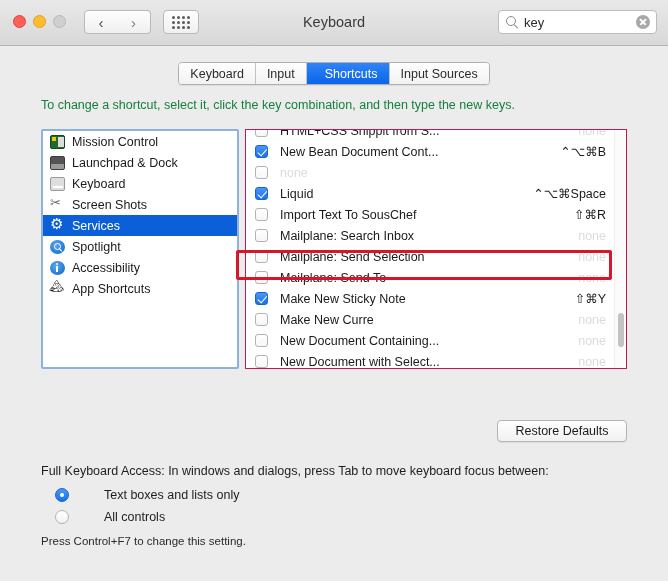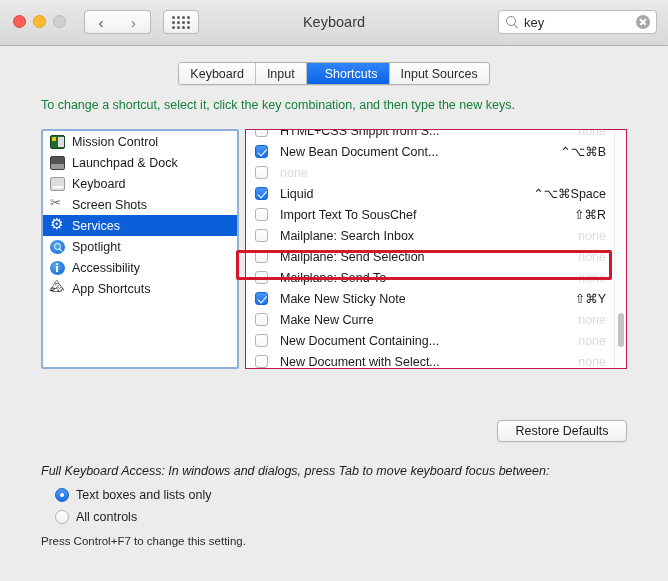--- a/index.html
+++ b/index.html
@@ -246,26 +246,26 @@
     width: 130px; height: 22px;
     background: linear-gradient(to bottom,#fefefe,#f1f1f1);
     border: 1px solid #b4b4b4; border-radius: 4px;
     display: flex; align-items: center; justify-content: center;
     font-size: 12.5px; color: #1c1c1c;
     box-shadow: 0 1px 1px rgba(0,0,0,.06);
   }
 
   #fka-text {
     position: absolute; left: 41px; top: 418px;
-    font-size: 12.5px; color: #1d1d1d; font-style: italic;
+    font-size: 12.5px; color: #1d1d1d;
   }
   .radio-row {
     position: absolute; left: 55px;
     display: flex; align-items: center;
-    font-size: 12.5px; color: #1d1d1d;
+    font-size: 12.5px; color: #1d1d1d; gap: 28px;
   }
   #radio-textboxes { top: 442px; }
   #radio-allcontrols { top: 464px; }
   .radio {
     width: 14px; height: 14px; border-radius: 50%;
     margin-right: 7px; flex: 0 0 auto;
     background: linear-gradient(to bottom,#ffffff,#f2f2f2);
     border: 1px solid #b2b2b2; position: relative;
   }
   .radio.on {

